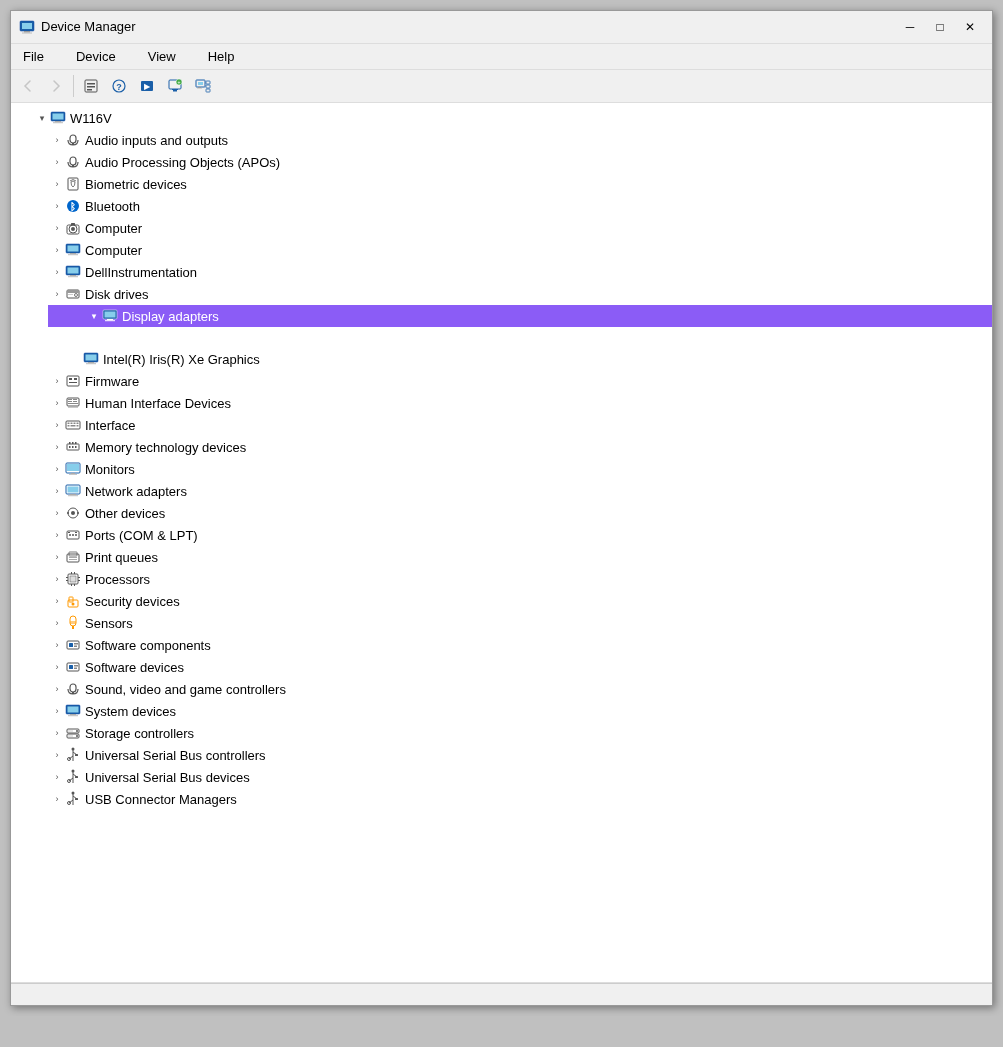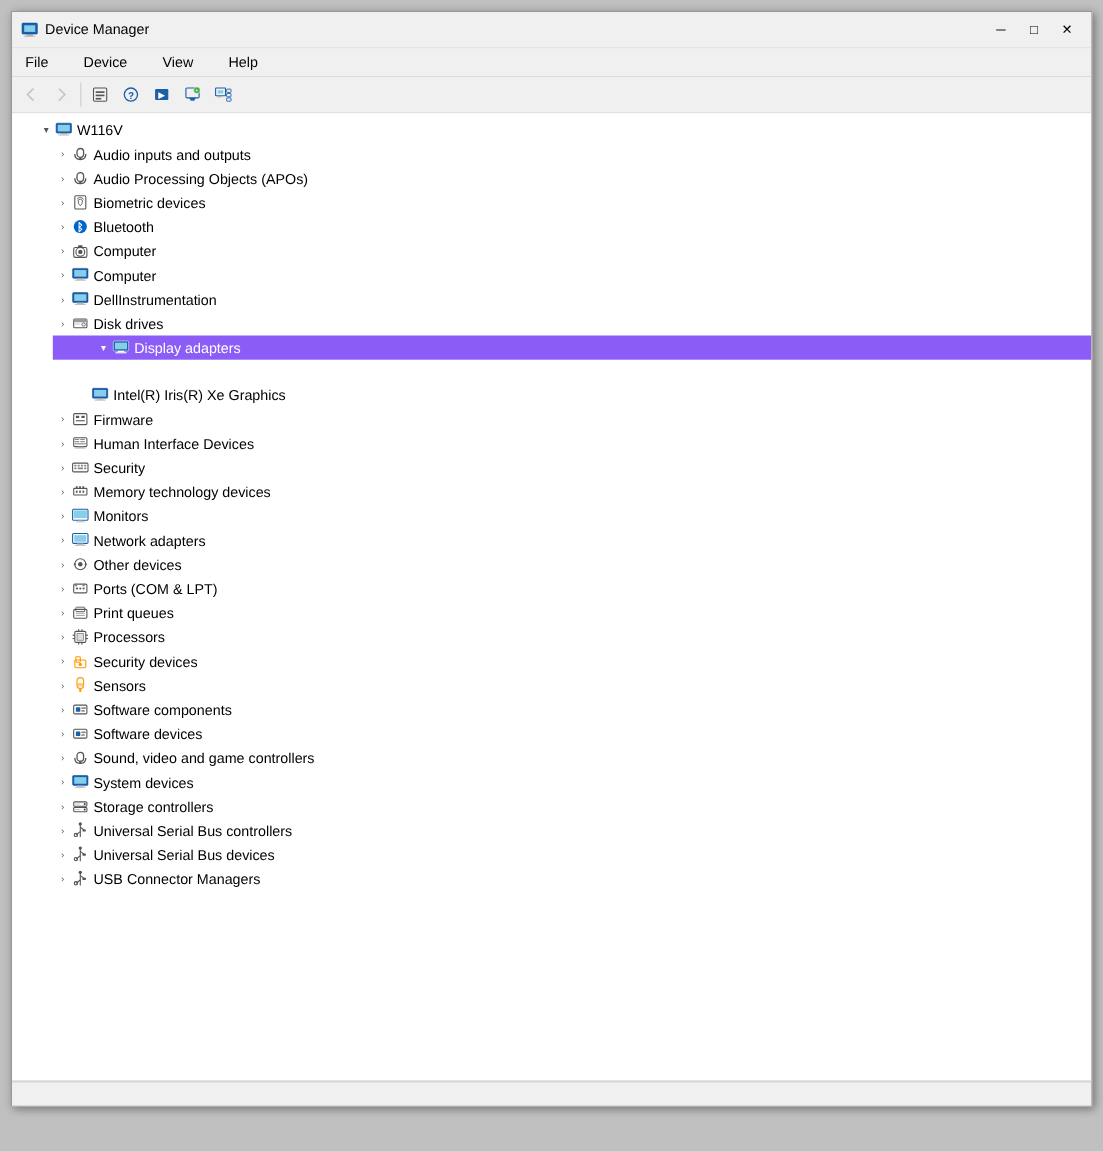--- a/index.html
+++ b/index.html
@@ -415,21 +415,21 @@
           <rect x="1" y="4" width="14" height="8" rx="1" fill="none" stroke="#555" stroke-width="1"></rect>
           <rect x="2.5" y="5.5" width="2" height="1.5" rx="0.3" fill="#888"></rect>
           <rect x="5.5" y="5.5" width="2" height="1.5" rx="0.3" fill="#888"></rect>
           <rect x="8.5" y="5.5" width="2" height="1.5" rx="0.3" fill="#888"></rect>
           <rect x="11.5" y="5.5" width="2" height="1.5" rx="0.3" fill="#888"></rect>
           <rect x="2.5" y="8" width="2" height="1.5" rx="0.3" fill="#888"></rect>
           <rect x="5.5" y="8" width="5" height="1.5" rx="0.3" fill="#888"></rect>
           <rect x="11.5" y="8" width="2" height="1.5" rx="0.3" fill="#888"></rect>
         </svg>
       </span>
-      <span class="node-label">Security</span>
+      <span class="node-label">Interface</span>
     </div>
 
     <div class="tree-item indent-2">
       <span class="expander collapsed"></span>
       <span class="node-icon">
         <svg width="16" height="16" viewBox="0 0 16 16">
           <rect x="2" y="5" width="12" height="6" rx="0.5" fill="none" stroke="#555" stroke-width="1"></rect>
           <rect x="4" y="7" width="1.5" height="2" fill="#555"></rect>
           <rect x="7" y="7" width="1.5" height="2" fill="#555"></rect>
           <rect x="10" y="7" width="1.5" height="2" fill="#555"></rect>

